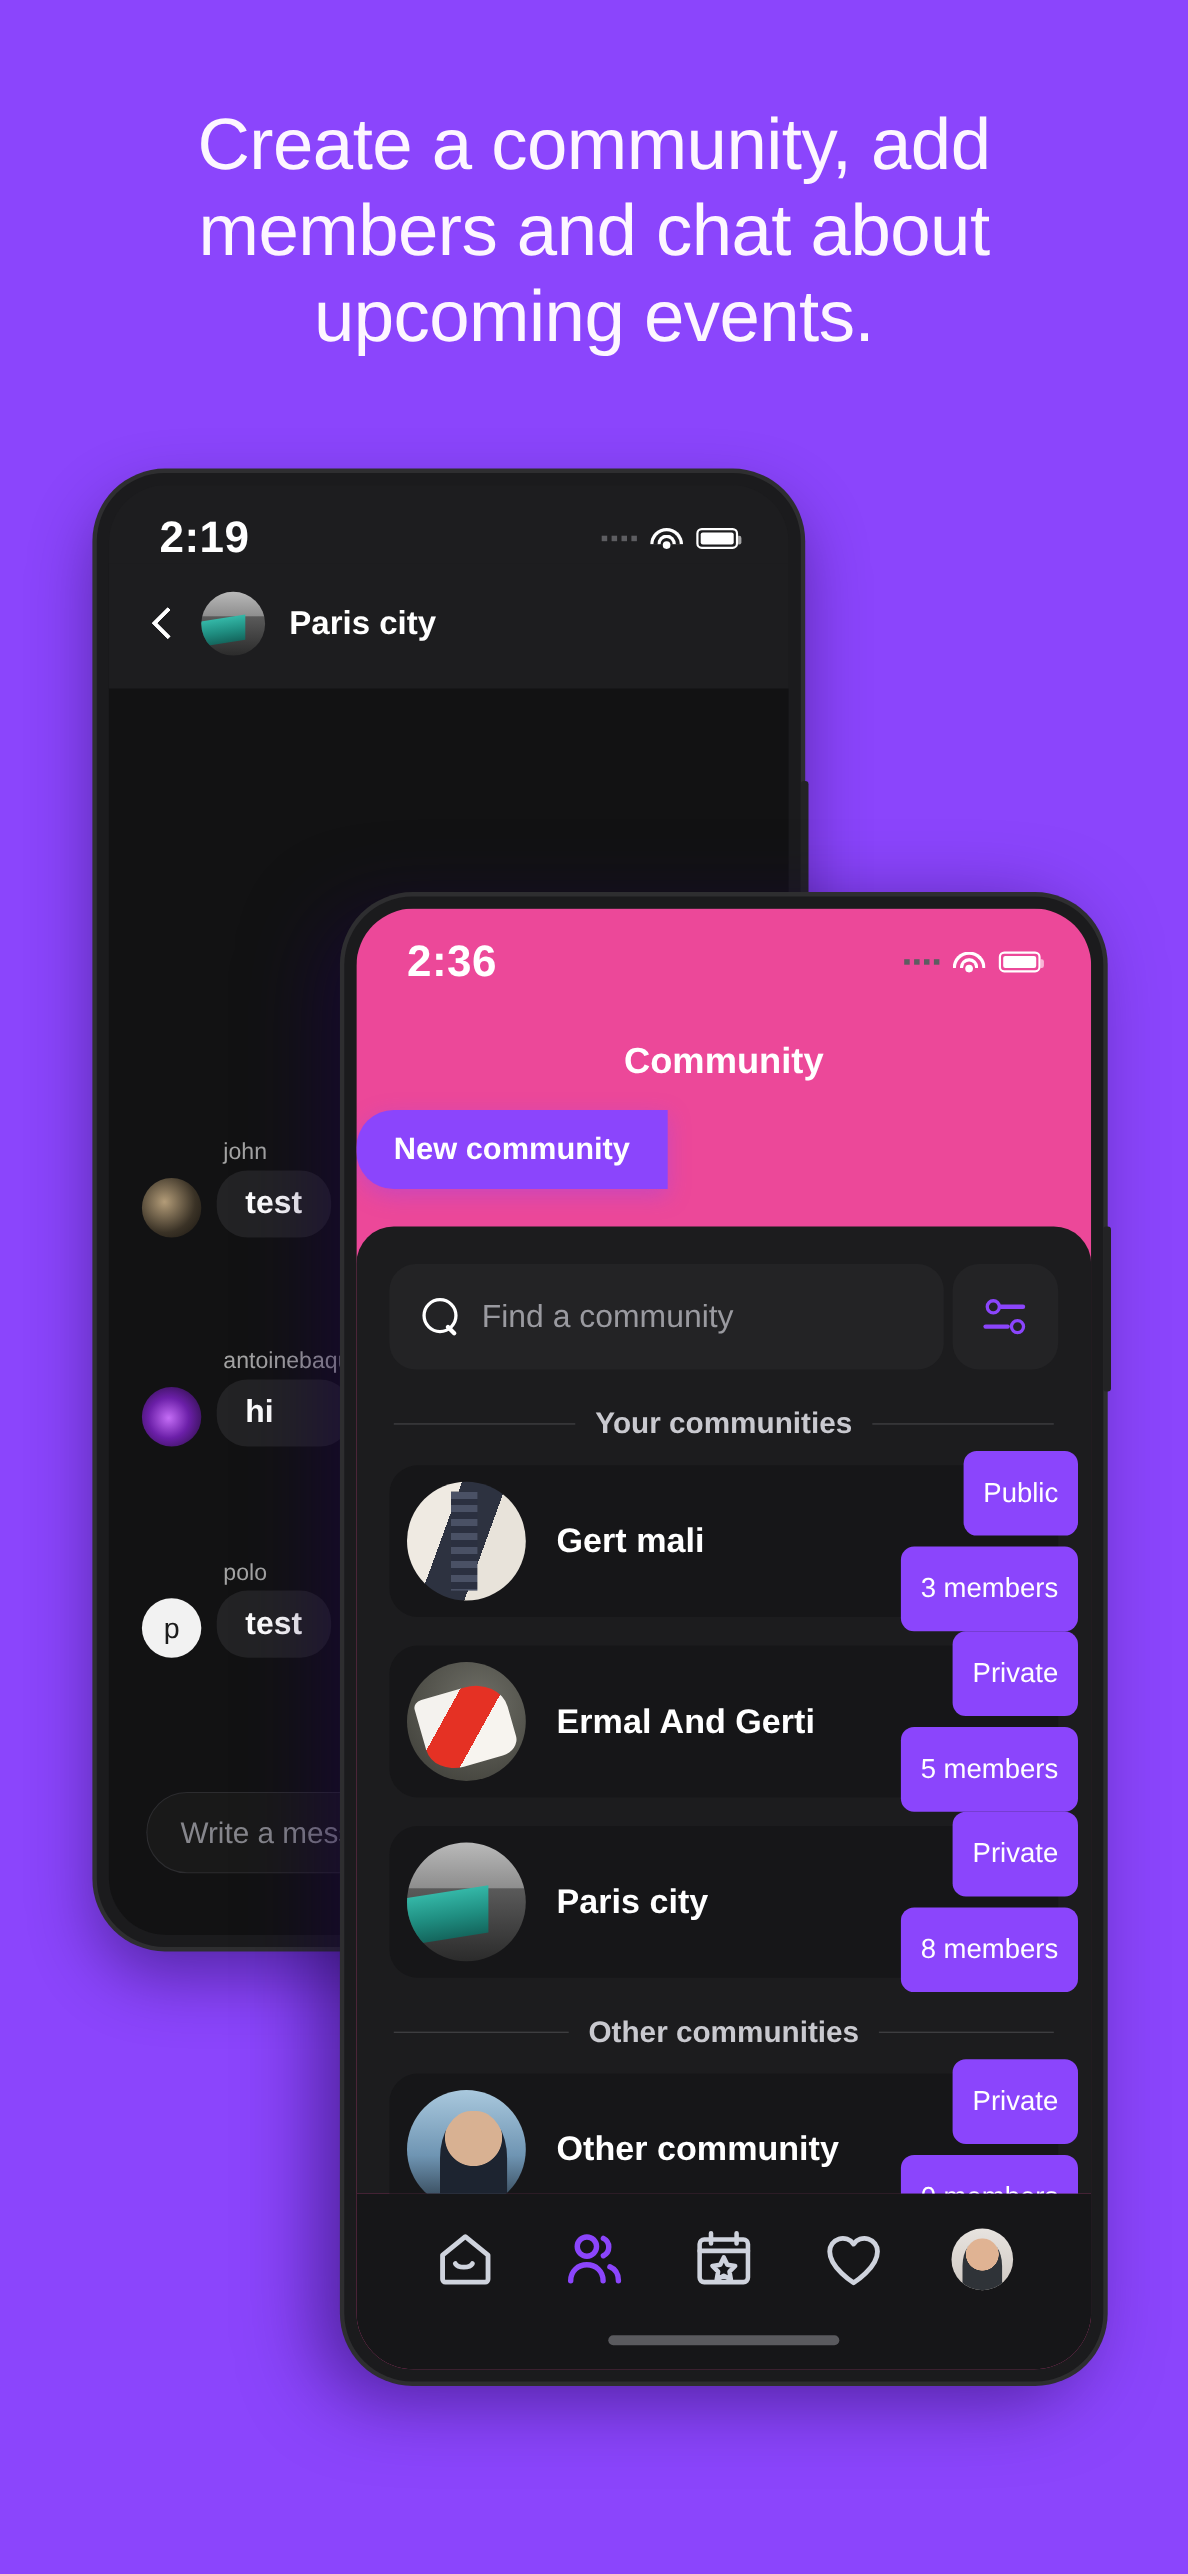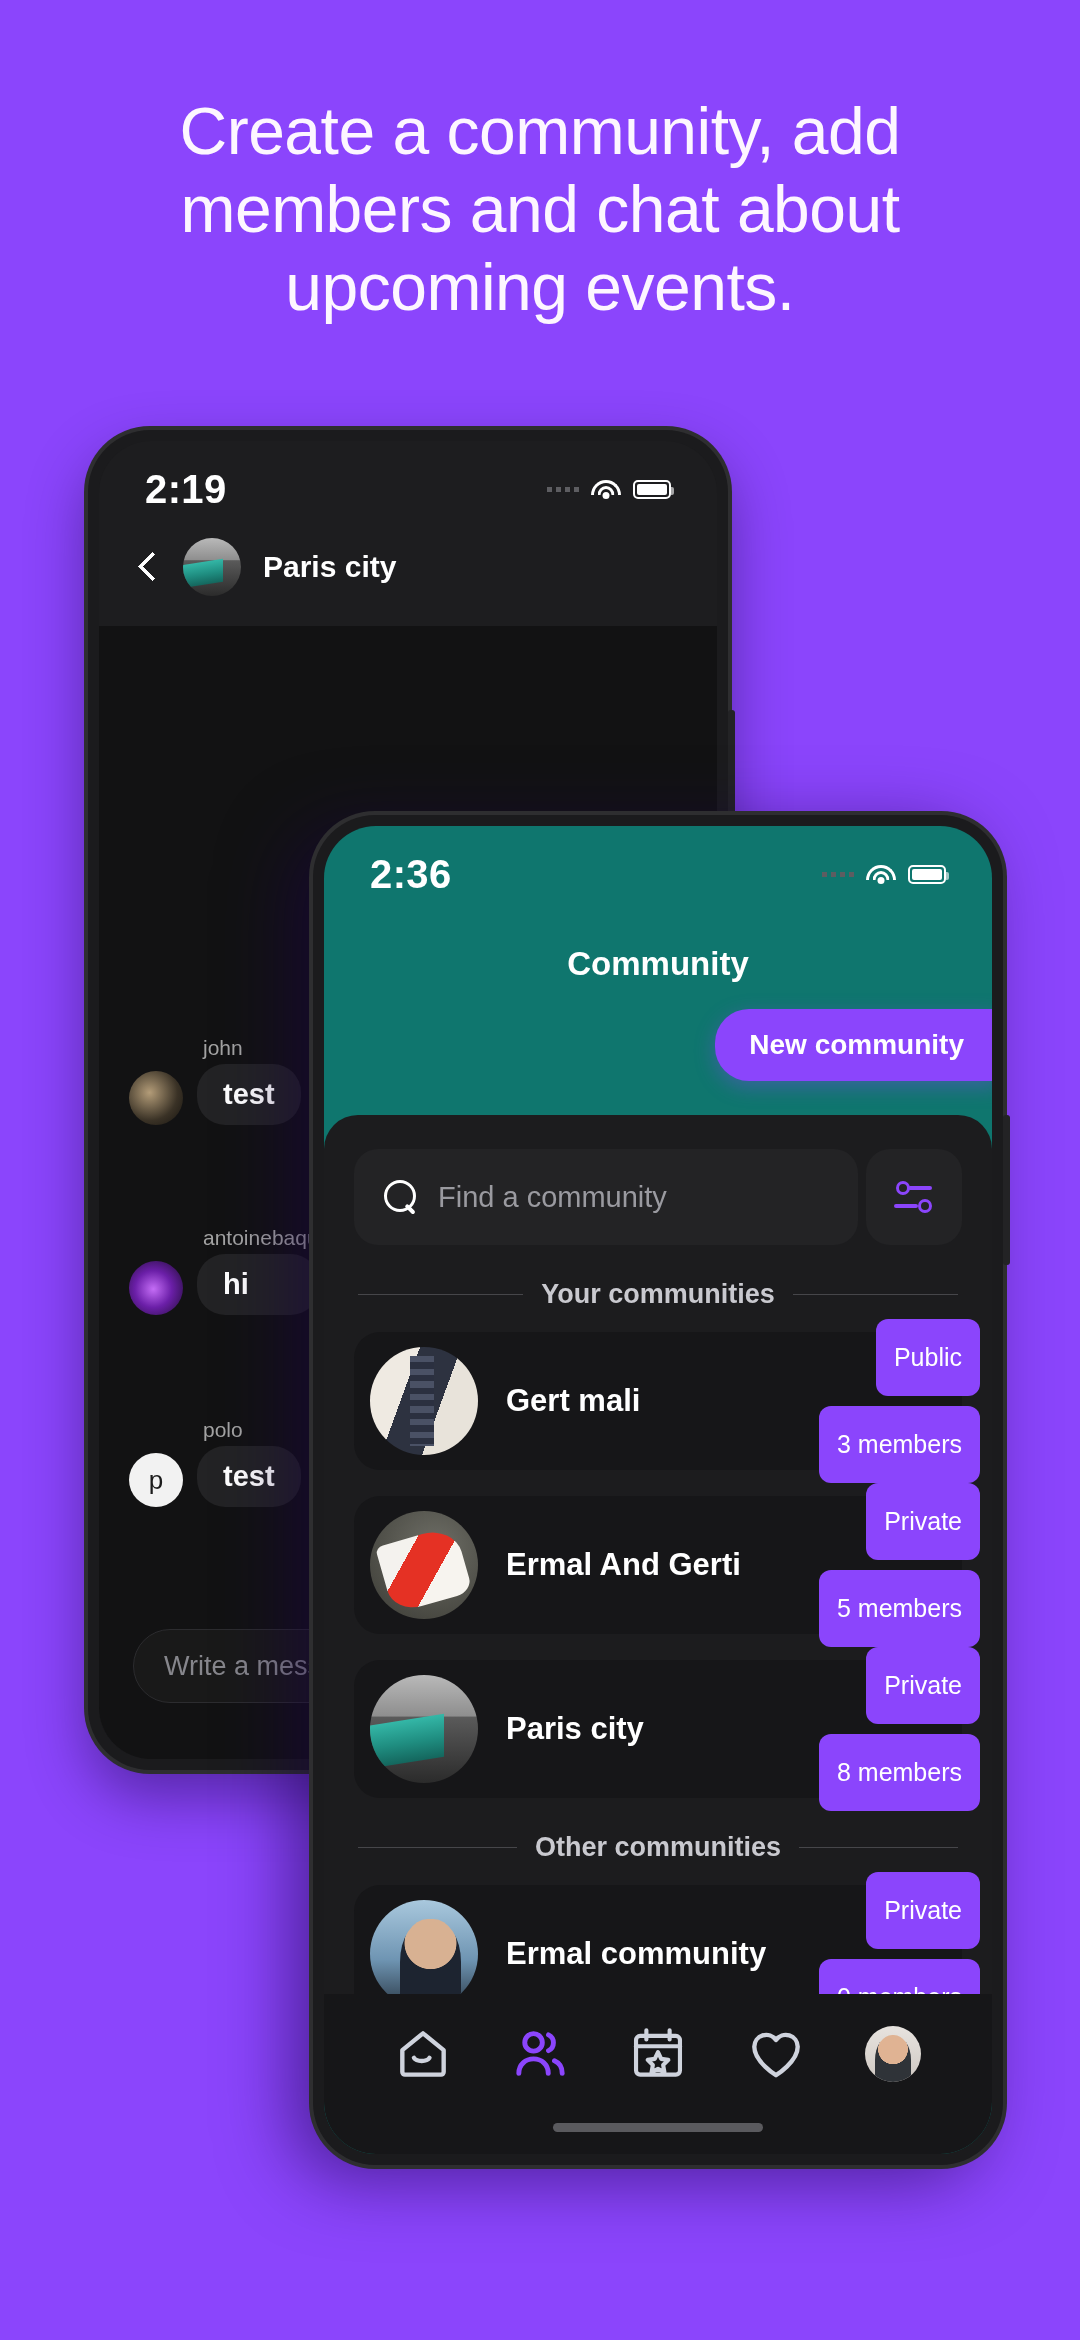--- a/index.html
+++ b/index.html
@@ -136,26 +136,26 @@
   .ph-john{ background:radial-gradient(circle at 38% 40%,#b39c78,#3a3226 60%,#15120e); }
   .ph-antoine{ background:radial-gradient(circle at 45% 52%,#c46df6,#6b1fa8 45%,#1a0b2b); }
   .ph-polo{ background:#f2f2f2; display:flex; align-items:center; justify-content:center;}
   .ph-polo span{ color:#1c1c1c; font-size:26px; font-weight:500; }
   .ph-me{ background:linear-gradient(#e7e3df,#cfc8c2); }
   .ph-me::after{ content:""; position:absolute; left:18%; top:16%; width:64%; height:92%;
     background:radial-gradient(circle at 50% 28%,#e0b393 0 36%,#2f3338 37%);
     border-radius:48% 48% 14% 14%; }
 
   
-  .comm-screen{ display:flex; flex-direction:column; height:100%; background:#0f766e; }
+  .comm-screen{ display:flex; flex-direction:column; height:100%; background:#ec4899; }
   .comm-title{
     text-align:center; color:#fff; font-size:33px; font-weight:700;
     margin-top:48px;
   }
-  .new-comm-row{ display:flex; justify-content:flex-end; padding:26px 14px 34px 0; }
+  .new-comm-row{ display:flex; padding:26px 0 34px 0; }
   .new-comm-btn{
     background:#8b45fc; color:#fff; font-size:28px; font-weight:700;
     padding:20px 34px; border-radius:34px 0 0 34px; border:none;
     margin-right:-20px; box-shadow:0 6px 20px rgba(139,69,252,.35);
   }
   .comm-panel{
     flex:1; background:#1c1c1e; border-radius:34px 34px 0 0;
     padding:34px 30px 0 30px; overflow:hidden; position:relative;
   }
   .searchrow{ display:flex; gap:8px; }
@@ -369,21 +369,21 @@
         </div>
 
         <div class="sec-head">
           <div class="rule"></div>
           <div class="lbl">Other communities</div>
           <div class="rule"></div>
         </div>
 
         <div class="comm-item">
           <div class="avatar ph-geek"></div>
-          <div class="comm-name">Ermal community</div>
+          <div class="comm-name">Other community</div>
           <div class="badges">
             <div class="badge">Private</div>
             <div class="badge">0 members</div>
           </div>
         </div>
 
       </div>
 
       <div class="bottomnav">
         <div class="navitem">

